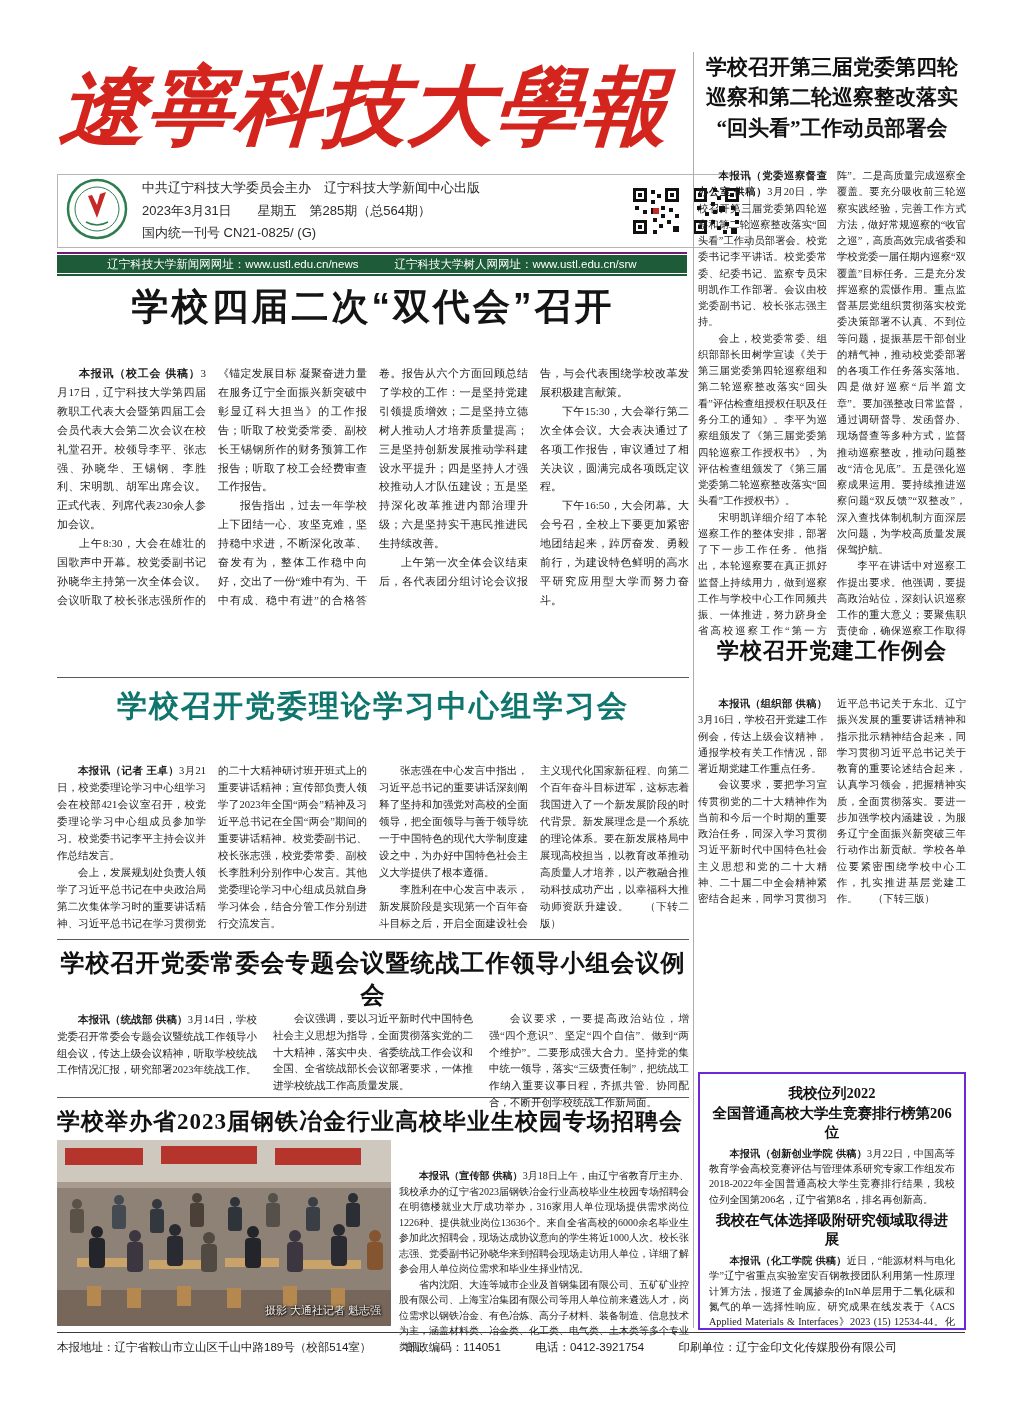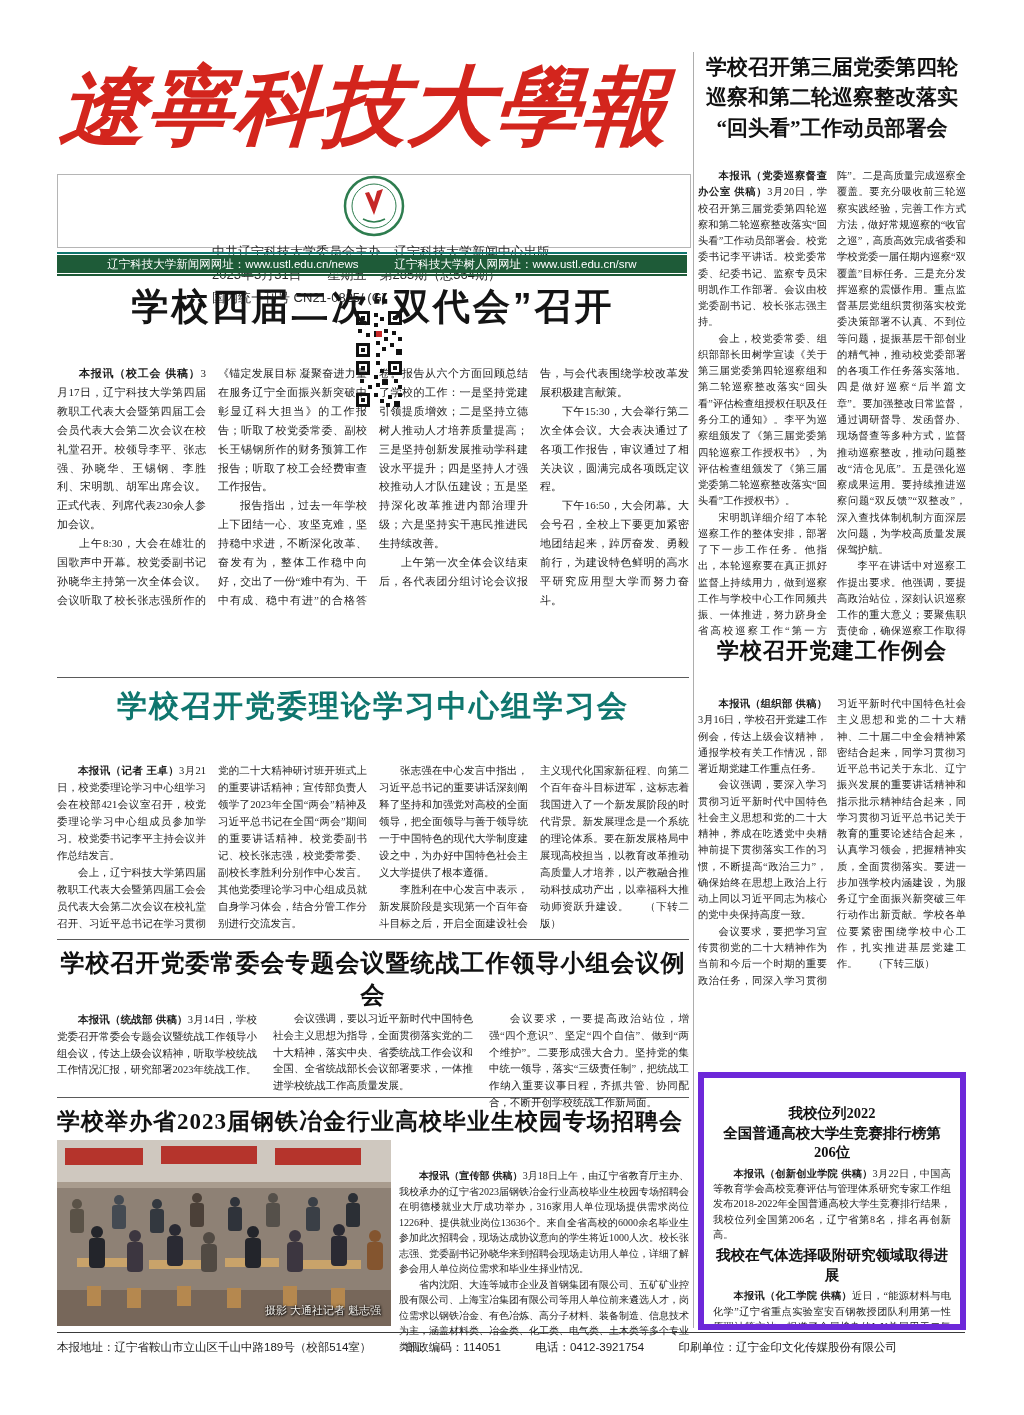--- a/index.html
+++ b/index.html
@@ -5,27 +5,27 @@
   html,body{margin:0;padding:0;background:#e8e8e8;}
   .page{position:relative;width:1024px;height:1415px;margin:0 auto;background:#ffffff;
         font-family:"Liberation Serif","DejaVu Serif",serif;color:#1c1c1c;overflow:hidden;}
   .abs{position:absolute;}
 
   
   .masthead-title{left:60px;top:44px;width:628px;height:126px;
      font-family:"DejaVu Serif",serif;font-weight:bold;font-style:italic;
      font-size:86px;line-height:124px;letter-spacing:1px;color:#d3251d;
      white-space:nowrap;transform:skewX(-3deg);}
-  .info-strip{left:57px;top:174px;width:634px;height:74px;border:1px solid #b5b5b5;
+  .info-strip{left:57px;top:174px;width:693px;height:74px;border:1px solid #b5b5b5;
      display:flex;align-items:center;padding:0 8px;box-sizing:border-box;
-     font-family:"Liberation Sans",sans-serif;flex-direction:column;}
+     font-family:"Liberation Sans",sans-serif;}
   .info-lines{flex:1;padding-left:14px;font-size:13px;line-height:1.75;color:#2a2a2a;}
   .qr{width:50px;height:50px;margin-left:10px;}
   .urlbar{left:57px;top:252px;width:630px;height:24px;box-sizing:border-box;
-     border-top:2px solid #0f766e;border-bottom:2px solid #1e5b38;padding:1px 0;}
+     border-top:2px solid #701a75;border-bottom:2px solid #1e5b38;padding:1px 0;}
   .urlbar-inner{background:#1e5b38;color:#fff;height:100%;display:flex;align-items:center;
      justify-content:center;gap:36px;font-family:"Liberation Sans",sans-serif;font-size:11.5px;}
 
   
   .h-main{left:57px;top:282px;width:632px;text-align:center;
      font-family:"Liberation Sans",sans-serif;font-weight:900;font-size:37px;
      letter-spacing:3px;color:#141414;}
   .h-center{left:57px;top:686px;width:632px;text-align:center;font-weight:bold;
      font-size:30px;letter-spacing:2px;color:#0f766e;}
   .h-united{left:57px;top:947px;width:632px;text-align:center;font-weight:bold;
@@ -60,22 +60,22 @@
   .r1{top:677px;} .r2{top:939px;} .r3{top:1097px;}
 
   
   .photo{left:57px;top:1140px;width:334px;height:186px;background:#c2410c;overflow:hidden;}
   .photo svg{display:block;}
   .caption{position:absolute;right:10px;bottom:8px;color:#f0ede8;
      font-family:"Liberation Sans",sans-serif;font-size:11px;
      text-shadow:0 0 3px #000,1px 1px 2px #000;}
 
   
-  .briefs{left:698px;top:1072px;width:268px;height:258px;border:6px solid #6d28d9;
-     box-sizing:border-box;padding:22px 9px;overflow:hidden;}
+  .briefs{left:698px;top:1072px;width:268px;height:258px;border:2px solid #6d28d9;
+     box-sizing:border-box;padding:6px 9px;overflow:hidden;}
   .brief-title{text-align:center;font-weight:bold;font-size:14.5px;line-height:1.35;
      margin:4px 0 3px 0;color:#111;}
   .brief-body{text-align:justify;font-size:10.2px;line-height:1.5;}
   .brief-body p{margin:0;text-indent:2em;}
 
   
   .f-rule{left:57px;top:1332px;width:908px;border-top:1px solid #3a3a3a;height:0;}
   .footer-line{left:57px;top:1340px;width:908px;font-family:"Liberation Sans",sans-serif;
      font-size:11.5px;color:#1a1a1a;}
 </style>
@@ -190,21 +190,21 @@
     <p>上午第一次全体会议结束后，各代表团分组讨论会议报告，与会代表围绕学校改革发展积极建言献策。</p>
     <p>下午15:30，大会举行第二次全体会议。大会表决通过了各项工作报告，审议通过了相关决议，圆满完成各项既定议程。</p>
     <p>下午16:50，大会闭幕。大会号召，全校上下要更加紧密地团结起来，踔厉奋发、勇毅前行，为建设特色鲜明的高水平研究应用型大学而努力奋斗。</p>
   </div>
 
   <div class="abs hrule r1"></div>
 
   <div class="abs h-center">学校召开党委理论学习中心组学习会</div>
   <div class="abs art body-center">
     <p><span class="byline">本报讯（记者 王卓）</span><span>3月21日，校党委理论学习中心组学习会在校部421会议室召开，校党委理论学习中心组成员参加学习。校党委书记李平主持会议并作总结发言。</span></p>
-    <p>会上，辽宁科技大学第四届教职工代表大会暨第四届工会会员代表大会第二次会议在校礼堂召开、习近平总书记在学习贯彻党的二十大精神研讨班开班式上的重要讲话精神；宣传部负责人领学了2023年全国“两会”精神及习近平总书记在全国“两会”期间的重要讲话精神。校党委副书记、校长张志强，校党委常委、副校长李胜利分别作中心发言。其他党委理论学习中心组成员就自身学习体会，结合分管工作分别进行交流发言。</p>
+    <p>会上，发展规划处负责人领学了习近平总书记在中央政治局第二次集体学习时的重要讲话精神、习近平总书记在学习贯彻党的二十大精神研讨班开班式上的重要讲话精神；宣传部负责人领学了2023年全国“两会”精神及习近平总书记在全国“两会”期间的重要讲话精神。校党委副书记、校长张志强，校党委常委、副校长李胜利分别作中心发言。其他党委理论学习中心组成员就自身学习体会，结合分管工作分别进行交流发言。</p>
     <p>张志强在中心发言中指出，习近平总书记的重要讲话深刻阐释了坚持和加强党对高校的全面领导，把全面领导与善于领导统一于中国特色的现代大学制度建设之中，为办好中国特色社会主义大学提供了根本遵循。</p>
     <p><span>李胜利在中心发言中表示，新发展阶段是实现第一个百年奋斗目标之后，开启全面建设社会主义现代化国家新征程、向第二个百年奋斗目标进军，这标志着我国进入了一个新发展阶段的时代背景。新发展理念是一个系统的理论体系。要在新发展格局中展现高校担当，以教育改革推动高质量人才培养，以产教融合推动科技成功产出，以幸福科大推动师资跃升建设。</span><span class="cont">（下转二版）</span></p>
   </div>
 
   <div class="abs hrule r2"></div>
 
   <div class="abs h-united">学校召开党委常委会专题会议暨统战工作领导小组会议例会</div>
   <div class="abs art body-united">
     <p><span class="byline">本报讯（统战部 供稿）</span><span>3月14日，学校党委召开常委会专题会议暨统战工作领导小组会议，传达上级会议精神，听取学校统战工作情况汇报，研究部署2023年统战工作。</span></p>
     <p>会议强调，要以习近平新时代中国特色社会主义思想为指导，全面贯彻落实党的二十大精神，落实中央、省委统战工作会议和全国、全省统战部长会议部署要求，一体推进学校统战工作高质量发展。</p>
@@ -320,21 +320,20 @@
   <div class="abs art body-inspect">
     <p><span class="byline">本报讯（党委巡察督查办公室 供稿）</span><span>3月20日，学校召开第三届党委第四轮巡察和第二轮巡察整改落实“回头看”工作动员部署会。校党委书记李平讲话。校党委常委、纪委书记、监察专员宋明凯作工作部署。会议由校党委副书记、校长张志强主持。</span></p>
     <p>会上，校党委常委、组织部部长田树学宣读《关于第三届党委第四轮巡察组和第二轮巡察整改落实“回头看”评估检查组授权任职及任务分工的通知》。李平为巡察组颁发了《第三届党委第四轮巡察工作授权书》，为评估检查组颁发了《第三届党委第二轮巡察整改落实“回头看”工作授权书》。</p>
     <p>宋明凯详细介绍了本轮巡察工作的整体安排，部署了下一步工作任务。他指出，本轮巡察要在真正抓好监督上持续用力，做到巡察工作与学校中心工作同频共振、一体推进，努力跻身全省高校巡察工作“第一方阵”。二是高质量完成巡察全覆盖。要充分吸收前三轮巡察实践经验，完善工作方式方法，做好常规巡察的“收官之巡”，高质高效完成省委和学校党委一届任期内巡察“双覆盖”目标任务。三是充分发挥巡察的震慑作用。重点监督基层党组织贯彻落实校党委决策部署不认真、不到位等问题，提振基层干部创业的精气神，推动校党委部署的各项工作任务落实落地。四是做好巡察“后半篇文章”。要加强整改日常监督，通过调研督导、发函督办、现场督查等多种方式，监督推动巡察整改，推动问题整改“清仓见底”。五是强化巡察成果运用。要持续推进巡察问题“双反馈”“双整改”，深入查找体制机制方面深层次问题，为学校高质量发展保驾护航。</p>
     <p>李平在讲话中对巡察工作提出要求。他强调，要提高政治站位，深刻认识巡察工作的重大意义；要聚焦职责使命，确保巡察工作取得实效；要加强组织领导，凝聚巡察工作强大合力，推动学校巡察工作高质量发展。</p>
   </div>
 
   <div class="abs h-party">学校召开党建工作例会</div>
   <div class="abs art body-party">
     <p><span class="byline">本报讯（组织部 供稿）</span><span>3月16日，学校召开党建工作例会，传达上级会议精神，通报学校有关工作情况，部署近期党建工作重点任务。</span></p>
-    <p>会议强调，要深入学习贯彻习近平新时代中国特色社会主义思想和党的二十大精神，养成在吃透党中央精神前提下贯彻落实工作的习惯，不断提高“政治三力”，确保始终在思想上政治上行动上同以习近平同志为核心的党中央保持高度一致。</p>
     <p><span>会议要求，要把学习宣传贯彻党的二十大精神作为当前和今后一个时期的重要政治任务，同深入学习贯彻习近平新时代中国特色社会主义思想和党的二十大精神、二十届二中全会精神紧密结合起来，同学习贯彻习近平总书记关于东北、辽宁振兴发展的重要讲话精神和指示批示精神结合起来，同学习贯彻习近平总书记关于教育的重要论述结合起来，认真学习领会，把握精神实质，全面贯彻落实。要进一步加强学校内涵建设，为服务辽宁全面振兴新突破三年行动作出新贡献。学校各单位要紧密围绕学校中心工作，扎实推进基层党建工作。</span><span class="cont">（下转三版）</span></p>
   </div>
 
   <div class="abs briefs">
     <div class="brief-title">
       <div>我校位列2022</div>
       <div>全国普通高校大学生竞赛排行榜第206位</div>
     </div>
     <div class="brief-body">
       <p><span class="byline">本报讯（创新创业学院 供稿）</span><span>3月22日，中国高等教育学会高校竞赛评估与管理体系研究专家工作组发布2018-2022年全国普通高校大学生竞赛排行结果，我校位列全国第206名，辽宁省第8名，排名再创新高。</span></p>

